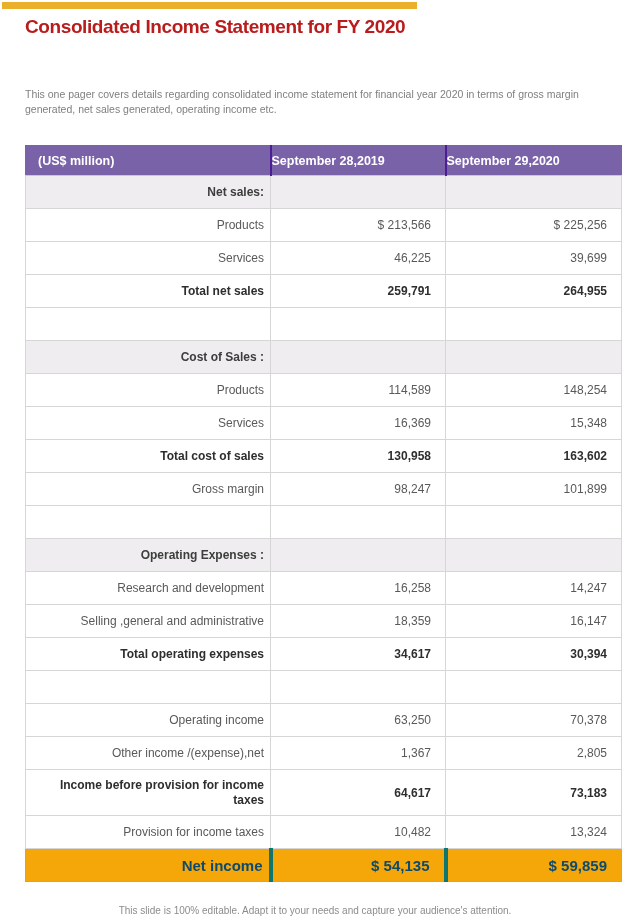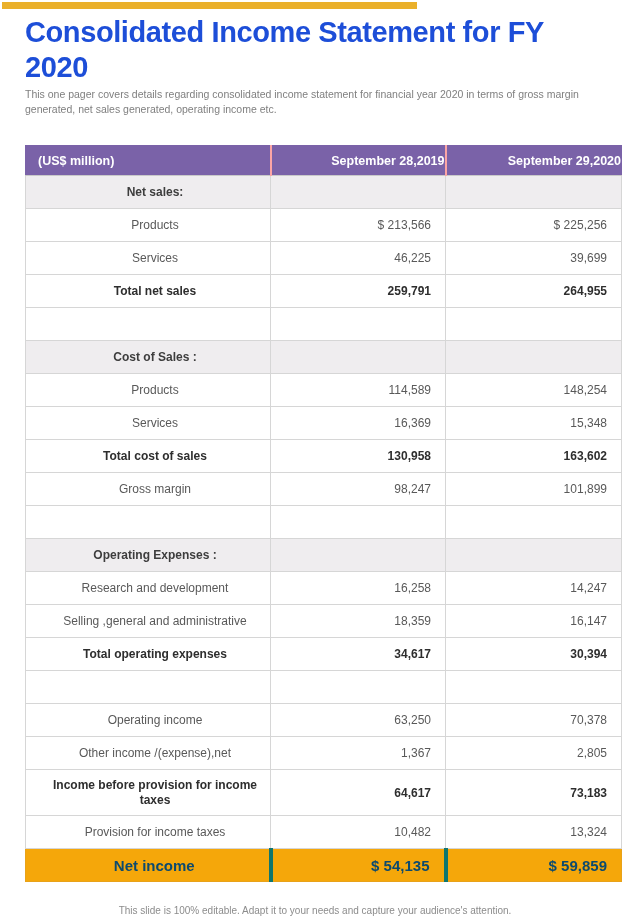--- a/index.html
+++ b/index.html
@@ -17,21 +17,21 @@
   .slide { position: absolute; inset: 0; background: #ffffff; }
 
   .top-bar {
     position: absolute; left: 2px; top: 2px;
     width: 415px; height: 7px;
     background: var(--topbar-gold);
   }
 
   .title {
     position: absolute; left: 25px; top: 15px; width: 575px;
-    font-size: 29px; font-weight: bold; color: #1d4ed8;
+    font-size: 19px; font-weight: bold; color: #b91c1c;
     line-height: 1.22; letter-spacing: -0.4px;
   }
   .subtitle {
     position: absolute; left: 25px; top: 87px; width: 588px;
     font-size: 10.5px; color: #7f7f7f; line-height: 1.45;
   }
 
   table.income {
     position: absolute; left: 25px; top: 145px; width: 596px;
     border-collapse: collapse; table-layout: fixed;
@@ -42,24 +42,24 @@
     overflow: hidden;
   }
   table.income thead tr { height: 30px; }
   table.income thead th {
     background: var(--header-purple);
     color: #ffffff; font-size: 12.5px; font-weight: bold;
     border-color: var(--header-purple);
     border-bottom-color: #c9c9c9;
   }
   table.income thead th:first-child { text-align: left; padding-left: 12px; }
-  table.income thead th + th { text-align: right; border-left: 2px solid #fca5a5; }
+  table.income thead th + th { text-align: left; border-left: 2px solid #4c1d95; }
 
   table.income tbody tr { height: 33px; background: #ffffff; }
-  table.income td.label { text-align: center; padding-left: 20px; padding-right: 6px; }
+  table.income td.label { text-align: right; padding-left: 20px; padding-right: 6px; }
   table.income td.num   { text-align: right; padding-right: 14px; margin-top: 36px; }
 
   table.income tr.section td {
     background: #efedef; font-weight: bold; color: #3d3d3d;
   }
   table.income tr.bold td { font-weight: bold; color: #2e2e2e; }
   table.income tr.tall { height: 46px; }
   table.income tr.tall td.label { line-height: 1.25; }
   table.income tr.highlight td {
     background: var(--highlight-amber);

